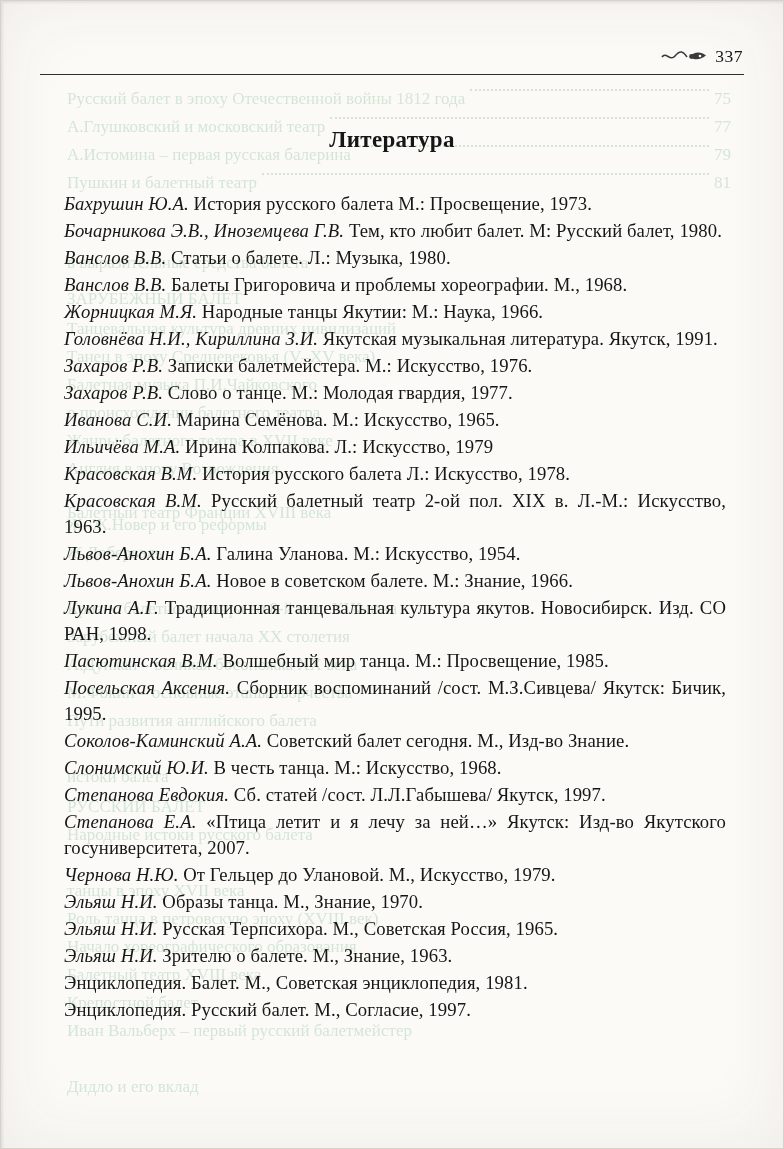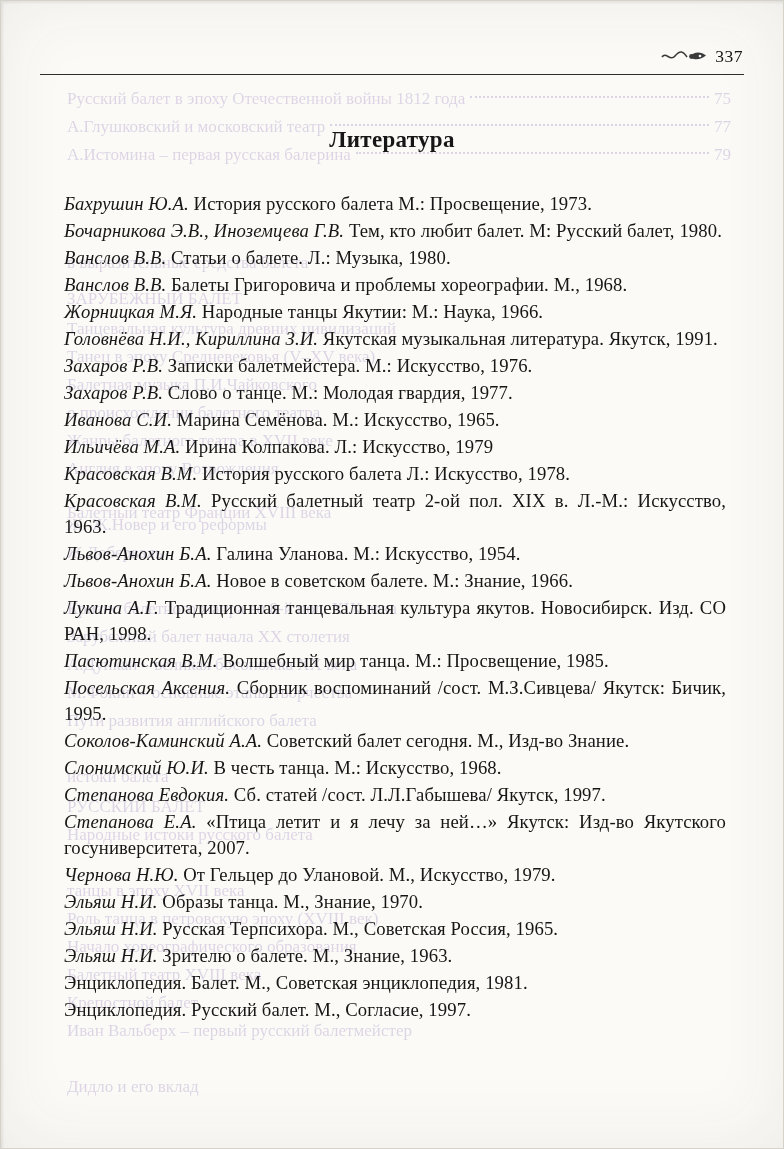--- a/index.html
+++ b/index.html
@@ -22,23 +22,23 @@
     position: absolute;
     inset: 0;
     pointer-events: none;
     z-index: 0;
   }
   .bleed-line {
     position: absolute;
     left: 66px;
     right: 52px;
     display: flex;
-    align-items: center;
+    align-items: flex-start;
     font-size: 17px;
-    color: #4c1d95;
+    color: #15803d;
     opacity: 0.17;
     filter: blur(0.4px);
     white-space: nowrap;
     overflow: hidden;
   }
   .bleed-line .leader {
     flex: 1;
     border-bottom: 2px dotted currentColor;
     margin: 0 5px 4px 5px;
     min-width: 20px;
@@ -100,20 +100,25 @@
       </div>
       <div class="bleed-line" style="top: 116px;">
         <span>А.Глушковский и московский театр</span>
         <span class="leader"></span>
         <span class="bnum">77</span>
       </div>
       <div class="bleed-line" style="top: 144px;">
         <span>А.Истомина – первая русская балерина</span>
         <span class="leader"></span>
         <span class="bnum">79</span>
+      </div>
+      <div class="bleed-line" style="top: 172px;">
+        <span>Пушкин и балетный театр</span>
+        <span class="leader"></span>
+        <span class="bnum">81</span>
       </div>
       <div class="bleed-line" style="top: 288px;">
         <span>ЗАРУБЕЖНЫЙ БАЛЕТ</span>
       </div>
       <div class="bleed-line" style="top: 252px;">
         <span>в выразительные средства балета</span>
       </div>
       <div class="bleed-line" style="top: 318px;">
         <span>Танцевальная культура древних цивилизаций</span>
       </div>

